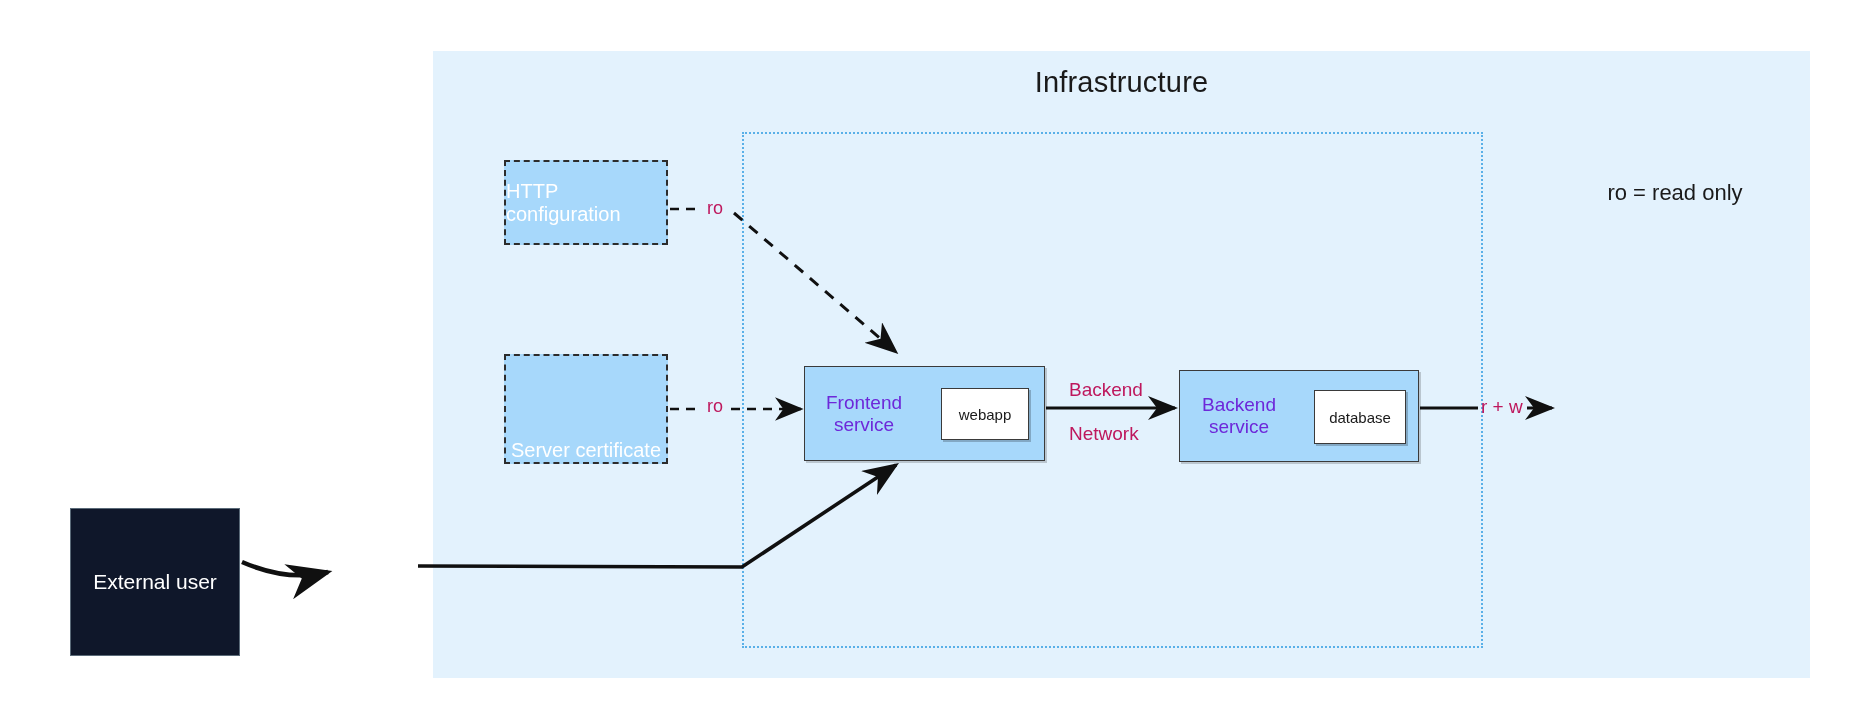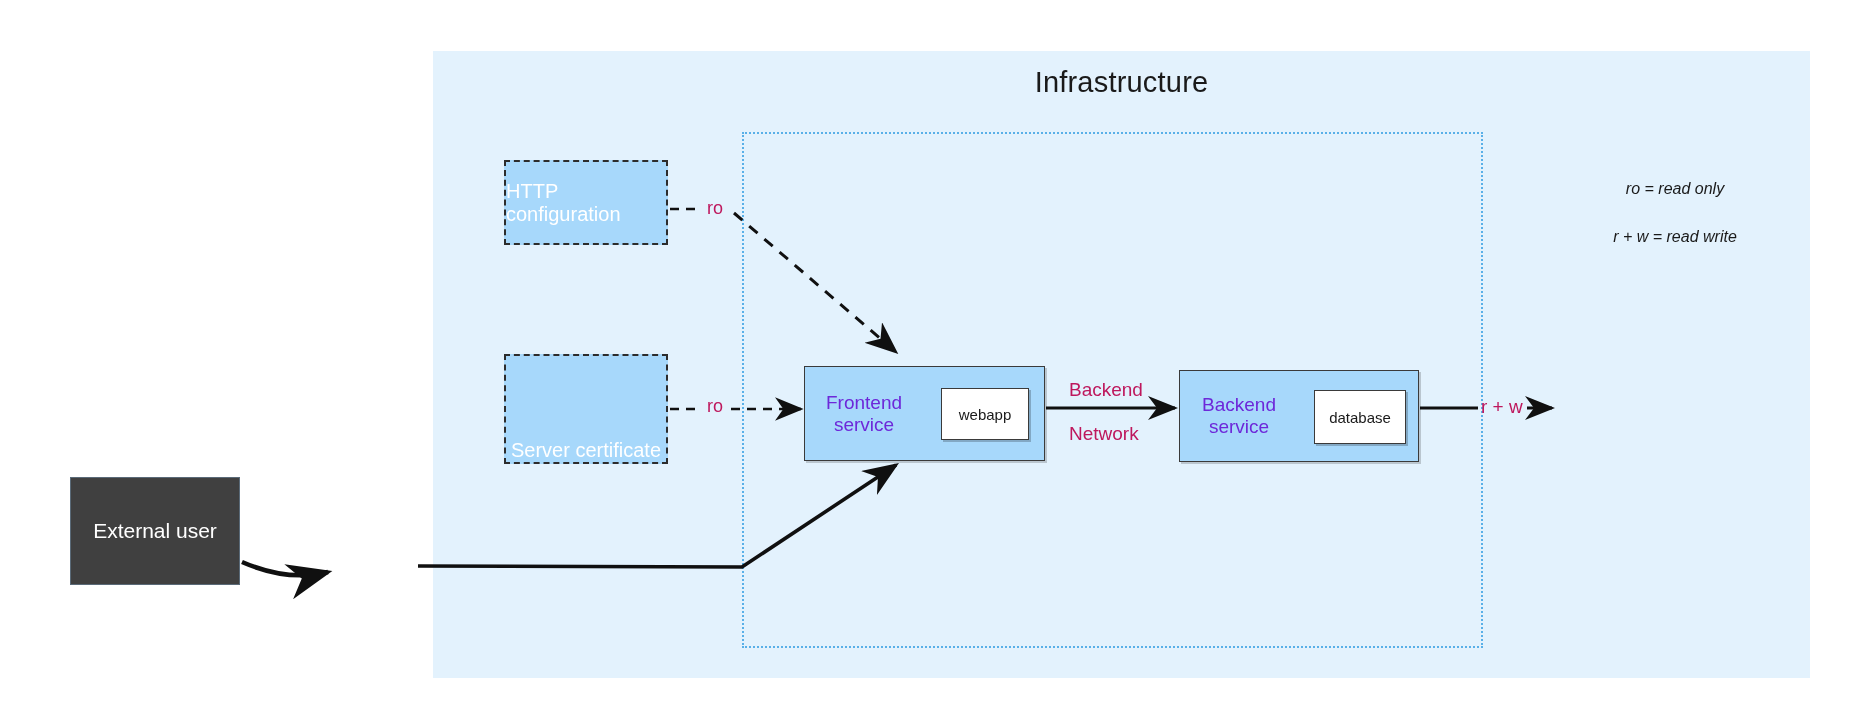--- a/index.html
+++ b/index.html
@@ -132,24 +132,24 @@
     left: 134px;
     top: 19px;
     width: 92px;
     height: 54px;
   }
 
   
   .external-user {
     position: absolute;
     left: 70px;
-    top: 477px;
+    top: 508px;
     width: 170px;
-    height: 108px;
-    background: #404040;
+    height: 148px;
+    background: #0f172a;
     border: 1.5px solid #5a6a78;
     box-sizing: border-box;
     display: flex;
     align-items: center;
     justify-content: center;
     color: #ffffff;
     font-size: 21px;
   }
 
   
@@ -193,24 +193,23 @@
   
   .legend {
     position: absolute;
     left: 1530px;
     top: 180px;
     width: 290px;
     text-align: center;
     color: #1a1a1a;
   }
   .legend-line {
-    font-size: 16px;
+    font-size: 22px;
     margin-bottom: 30px;
     white-space: nowrap;
-    font-style: italic;
   }
 
   
   .edge-label {
     position: absolute;
     font-size: 18px;
     color: #be185d;
     white-space: nowrap;
   }
   .lbl-ro-http { left: 707px; top: 198px; }
@@ -317,16 +316,15 @@
 
 
   <div class="edge-label lbl-ro-http">ro</div>
   <div class="edge-label lbl-ro-cert">ro</div>
   <div class="edge-label lbl-backend">Backend</div>
   <div class="edge-label lbl-network">Network</div>
   <div class="edge-label lbl-rw">r + w</div>
 
   <div class="legend">
     <div class="legend-line">ro = read only</div>
-    <div class="legend-line">r + w = read write</div>
   </div>
 
 </div>
 
 </body></html>

